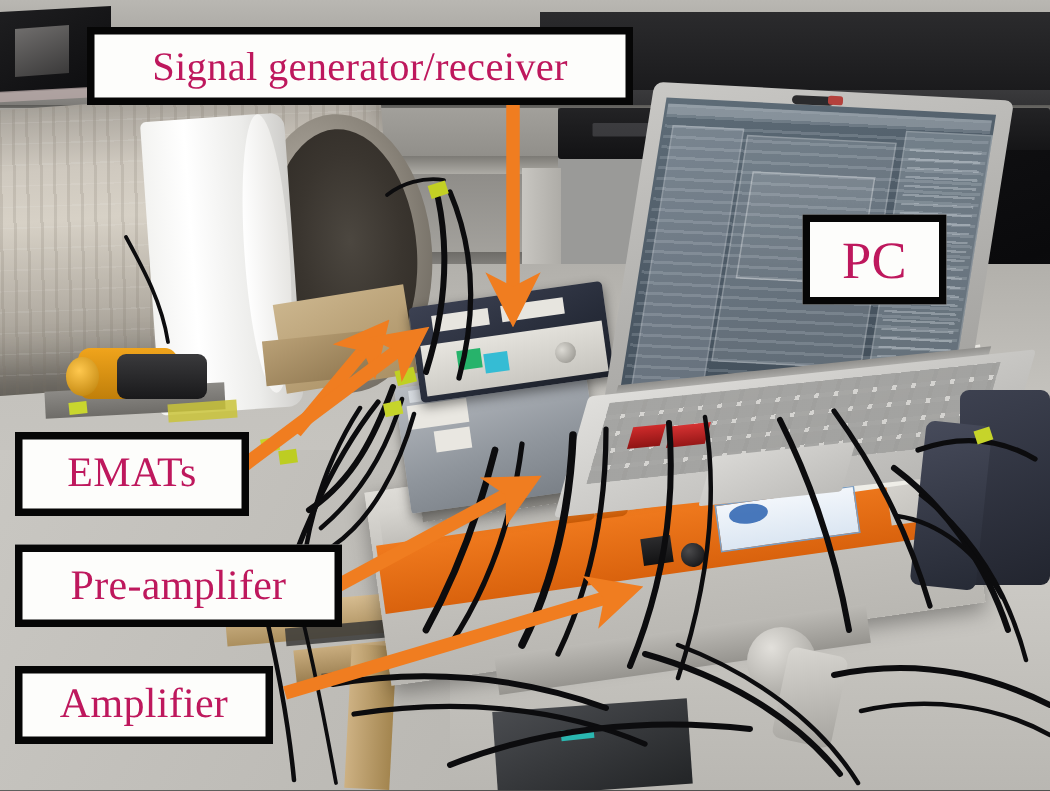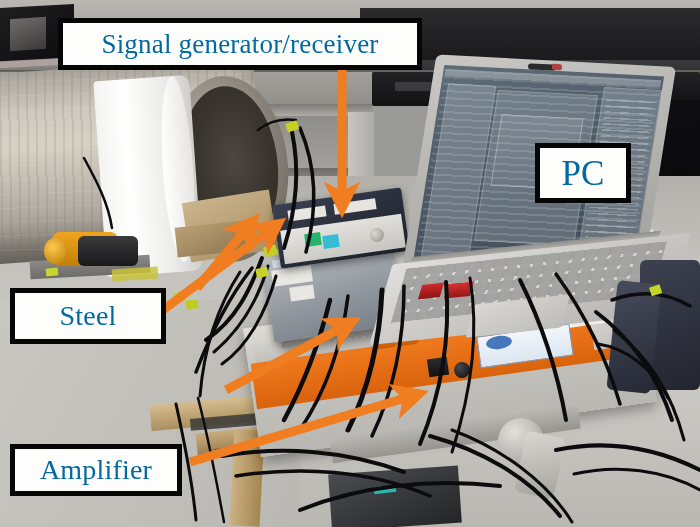--- a/index.html
+++ b/index.html
@@ -251,21 +251,21 @@
   
   #arrows{left:0;top:0;width:700px;height:527px;pointer-events:none;}
 
   
   .label-box{
     position:absolute;
     background:#fdfdfb;
     border:5px solid #060606;
     display:flex;align-items:center;justify-content:center;
     font-family:"Liberation Serif","DejaVu Serif",serif;
-    color:#0369a1;
+    color:#be185d;
     line-height:1;
     white-space:nowrap;
     box-sizing:border-box;
     letter-spacing:.2px;
   }
   #lbl-siggen{left:58px;top:18px;width:364px;height:52px;font-size:27px;}
   #lbl-pipe{left:12px;top:118px;width:190px;height:54px;font-size:28px;}
   #lbl-pc{left:535px;top:143px;width:96px;height:60px;font-size:35px;}
   #lbl-emats{left:10px;top:288px;width:156px;height:56px;font-size:28px;}
   #lbl-preamp{left:10px;top:363px;width:218px;height:55px;font-size:28px;}
@@ -459,18 +459,19 @@
 
       <line x1="190" y1="462" x2="419" y2="394"></line>
     </g>
   </svg>
 
   <div class="label-box" id="lbl-siggen">Signal generator/receiver</div>
 
 
   <div class="label-box" id="lbl-pc">PC</div>
 
-  <div class="label-box" id="lbl-emats">Steel</div>
-
+  <div class="label-box" id="lbl-emats">EMATs</div>
+
+  <div class="label-box" id="lbl-preamp">Pre-amplifer</div>
 
   <div class="label-box" id="lbl-amp">Amplifier</div>
 
 </div>
 
 </body></html>

